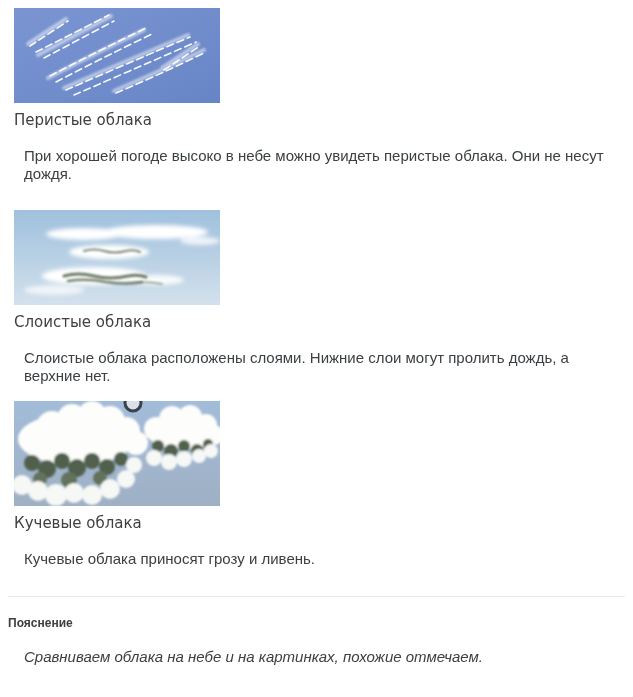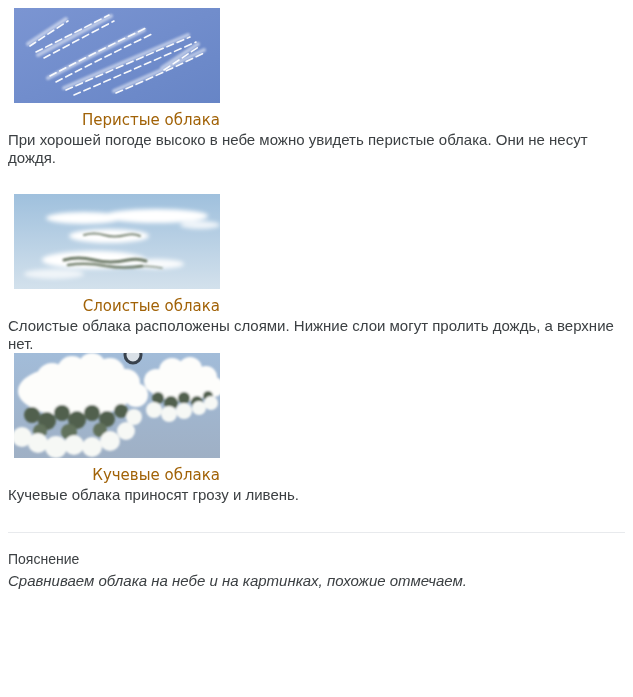--- a/index.html
+++ b/index.html
@@ -13,49 +13,49 @@
     font-family: "Liberation Sans", sans-serif;
     color: #3c4043;
   }
   .cloud-figure { margin: 0 0 0 6px; width: 206px; }
   .cloud-figure .img-wrap { width: 206px; display: block; line-height: 0; }
   .cloud-figure svg { display: block; }
   .cloud-caption {
     display: block;
     width: 206px;
     margin-top: 6px;
-    text-align: right;
+    text-align: left;
     font-family: "DejaVu Sans", sans-serif;
     font-size: 15px;
     line-height: 22px;
-    color: #a16207;
+    color: #404040;
   }
   p.desc {
-    margin: 0;
+    margin: 16px;
     font-size: 15px;
     line-height: 18px;
     color: #3c4043;
   }
   .mt-p1 { margin-top: 16px; }
   .mt-fig2 { margin-top: 27px; }
   .mt-p2 { margin-top: 25px; }
   .mt-fig3 { }
   .mt-p3 { margin-top: 21px; }
   hr.section-divider {
     margin: 28px 0 0 0;
     border: none;
     border-top: 1px solid #e8eaed;
     height: 0;
   }
   .mt-p4 { margin-top: 26px; }
   .note-heading {
     margin: 17px 0 4px 0;
-    font-size: 14px;
+    font-size: 12px;
     line-height: 18px;
-    font-weight: normal;
+    font-weight: bold;
     color: #3c4043;
   }
   .mt-p5 { margin-top: 17px; font-style: italic; }
 </style>
 </head>
 <body>
 
 <div class="page">
 
   <figure class="cloud-figure">

